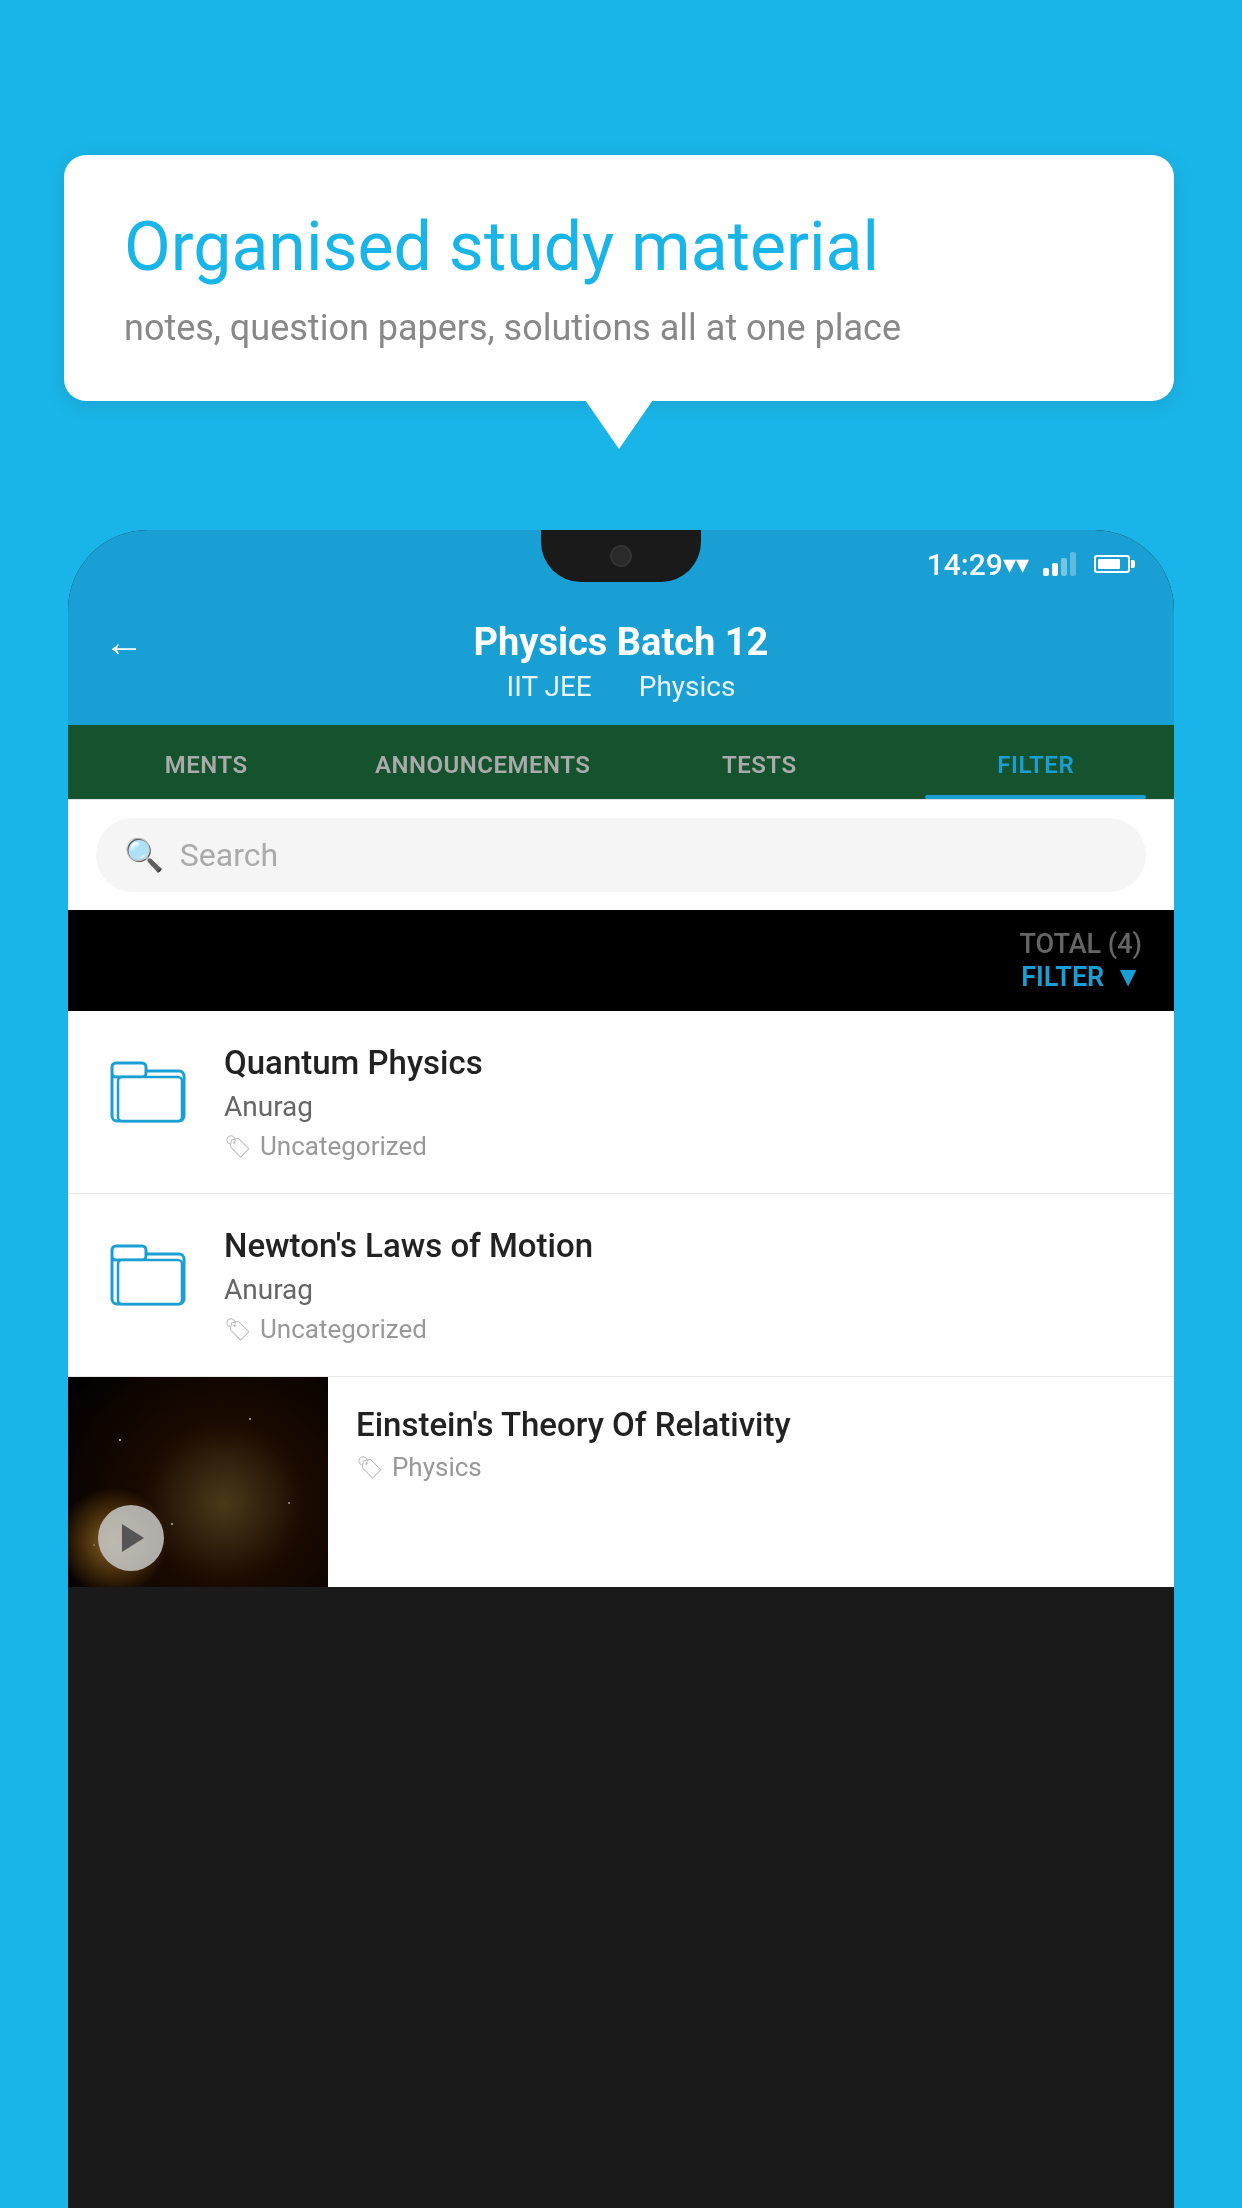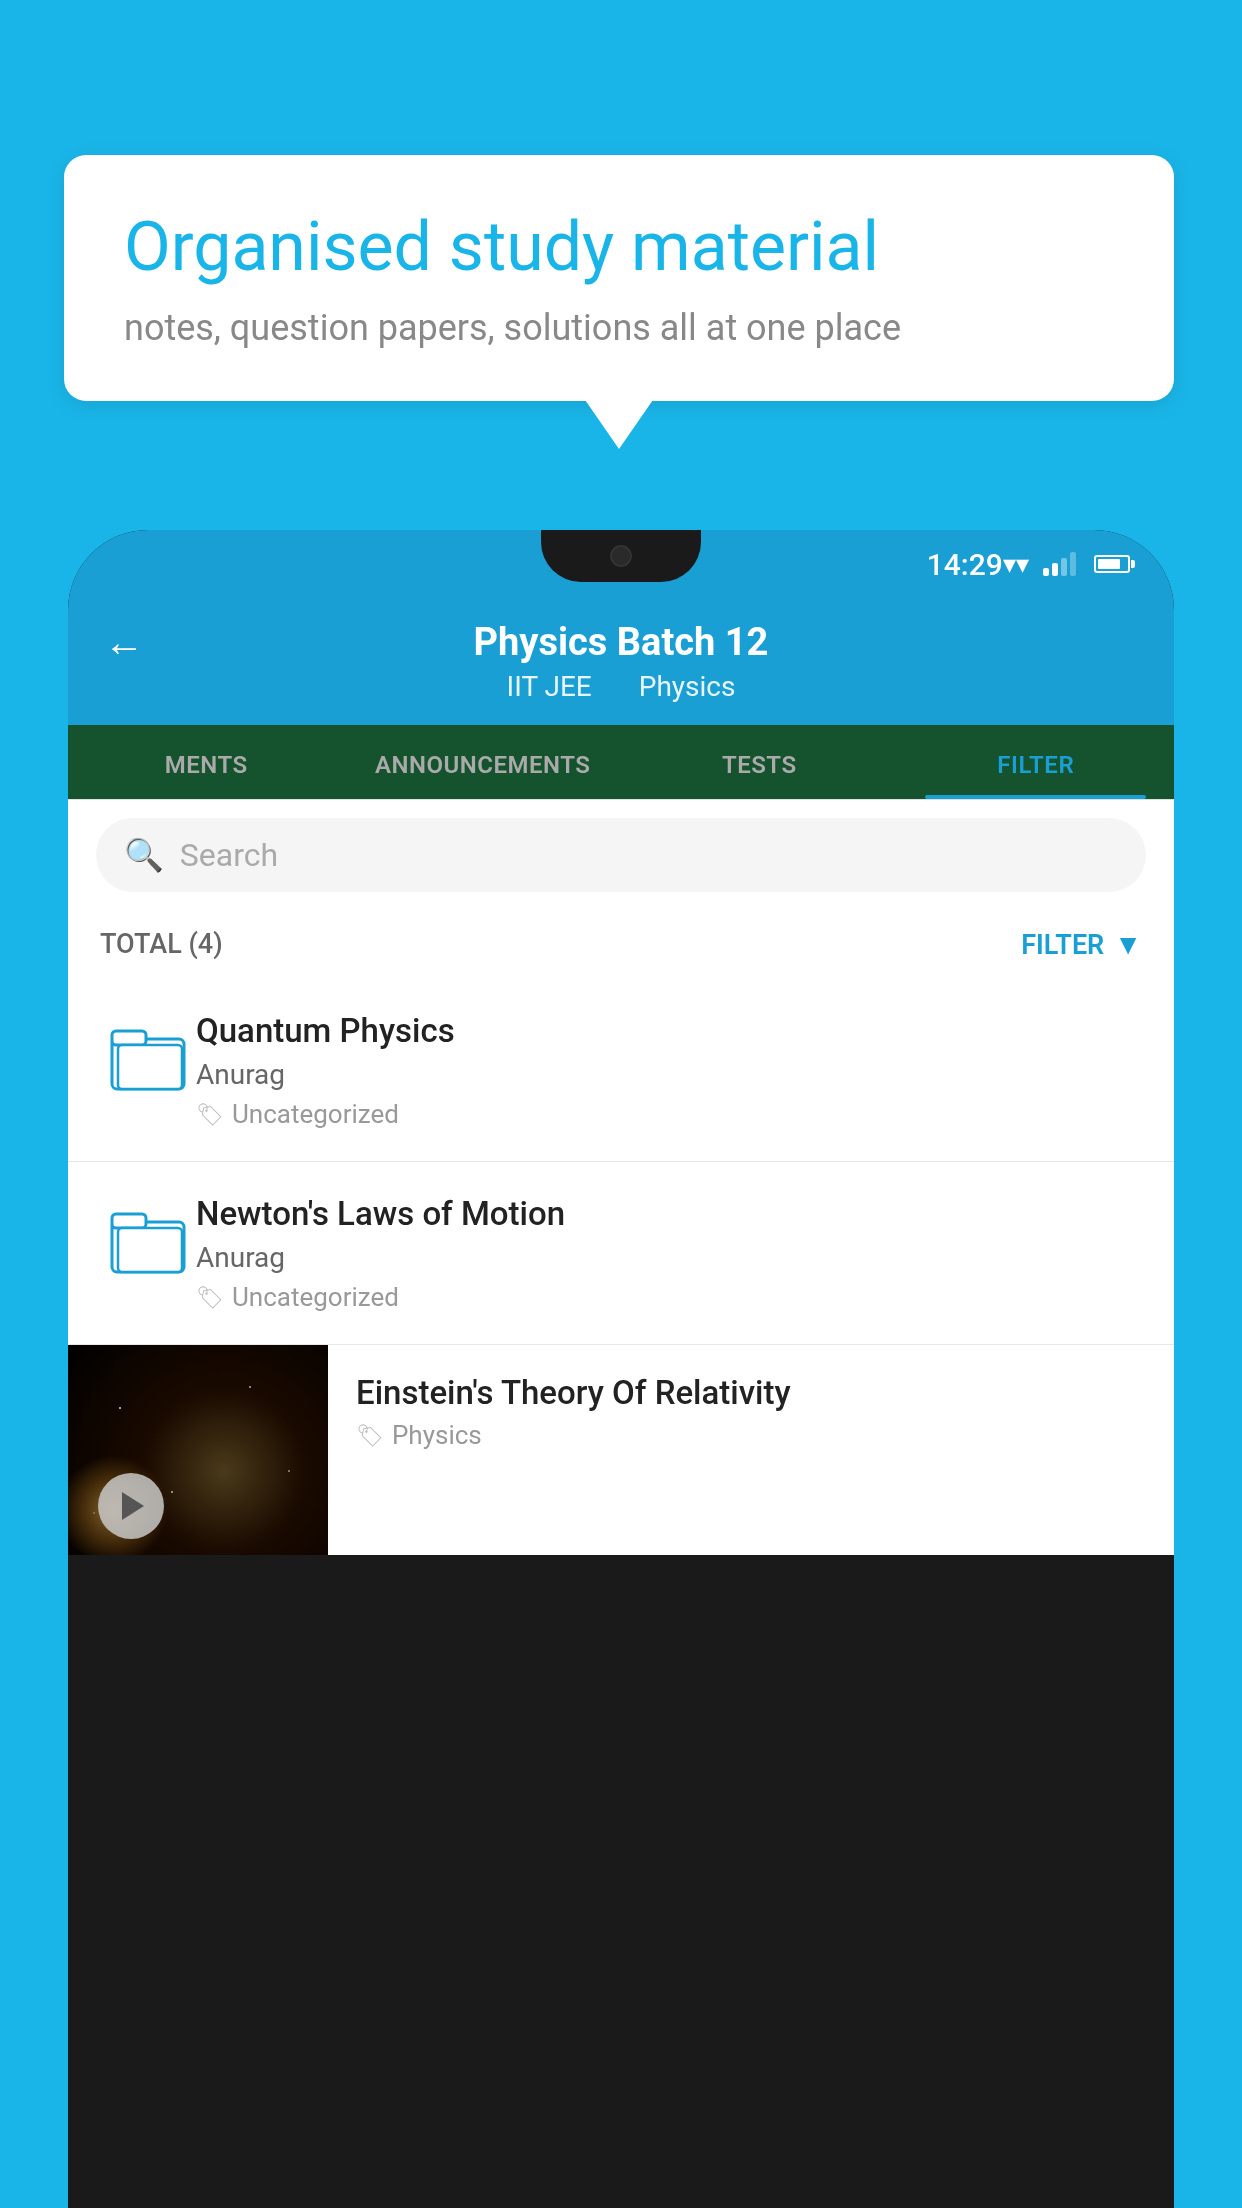--- a/index.html
+++ b/index.html
@@ -265,25 +265,26 @@
       font-size: 32px;
     }
 
     .search-text {
       color: #aaa;
       font-size: 32px;
     }
 
     
     .filter-bar {
-      background: #ffffff;
-      display: flex;
-      align-items: flex-start;
+      background: #000000;
+      display: flex;
+      align-items: flex-end;
       justify-content: space-between;
       padding: 18px 32px;
+      flex-direction: column;
     }
 
     .total-label {
       color: #666;
       font-size: 27px;
       font-weight: 500;
     }
 
     .filter-btn {
       display: flex;
@@ -305,20 +306,21 @@
       overflow: hidden;
     }
 
     
     .video-item {
       display: flex;
       align-items: flex-start;
       padding: 32px 32px;
       border-bottom: 1px solid #e8e8e8;
       background: white;
+      gap: 28px;
     }
 
     .video-icon {
       width: 96px;
       flex-shrink: 0;
       display: flex;
       align-items: center;
       justify-content: center;
       padding-top: 6px;
     }

